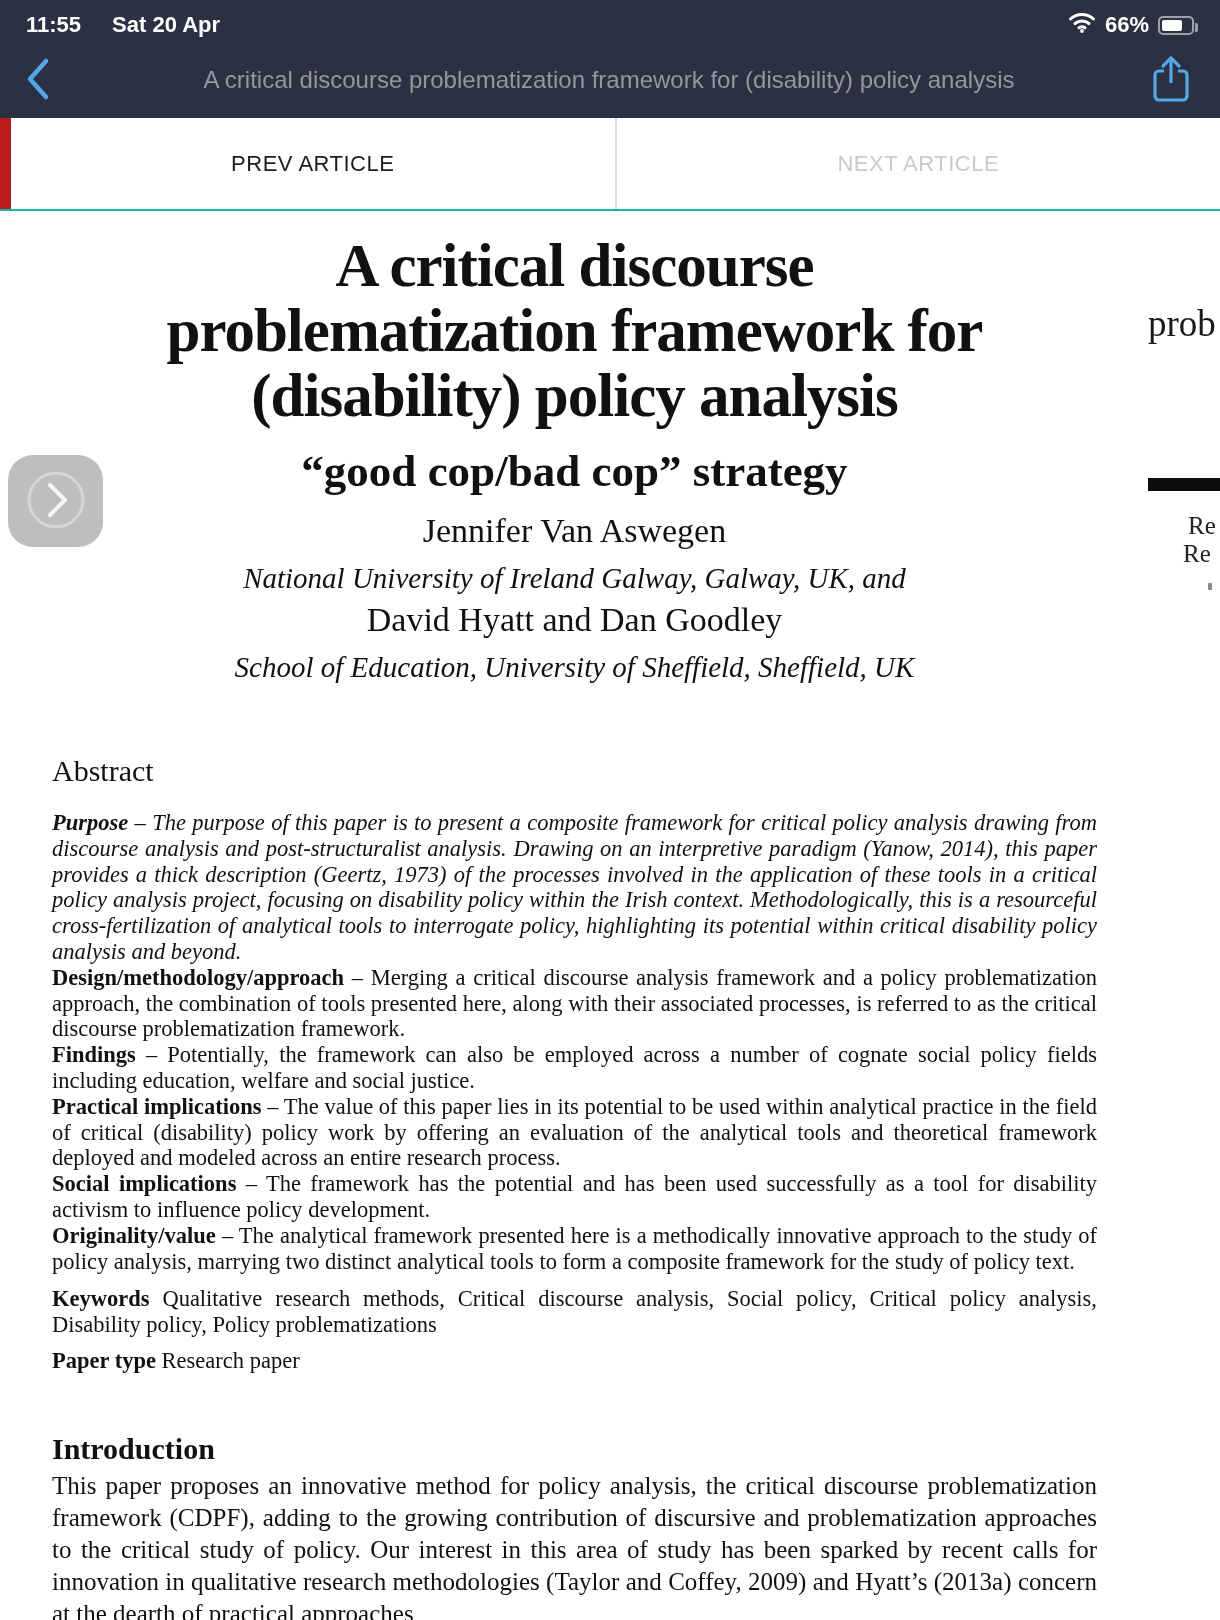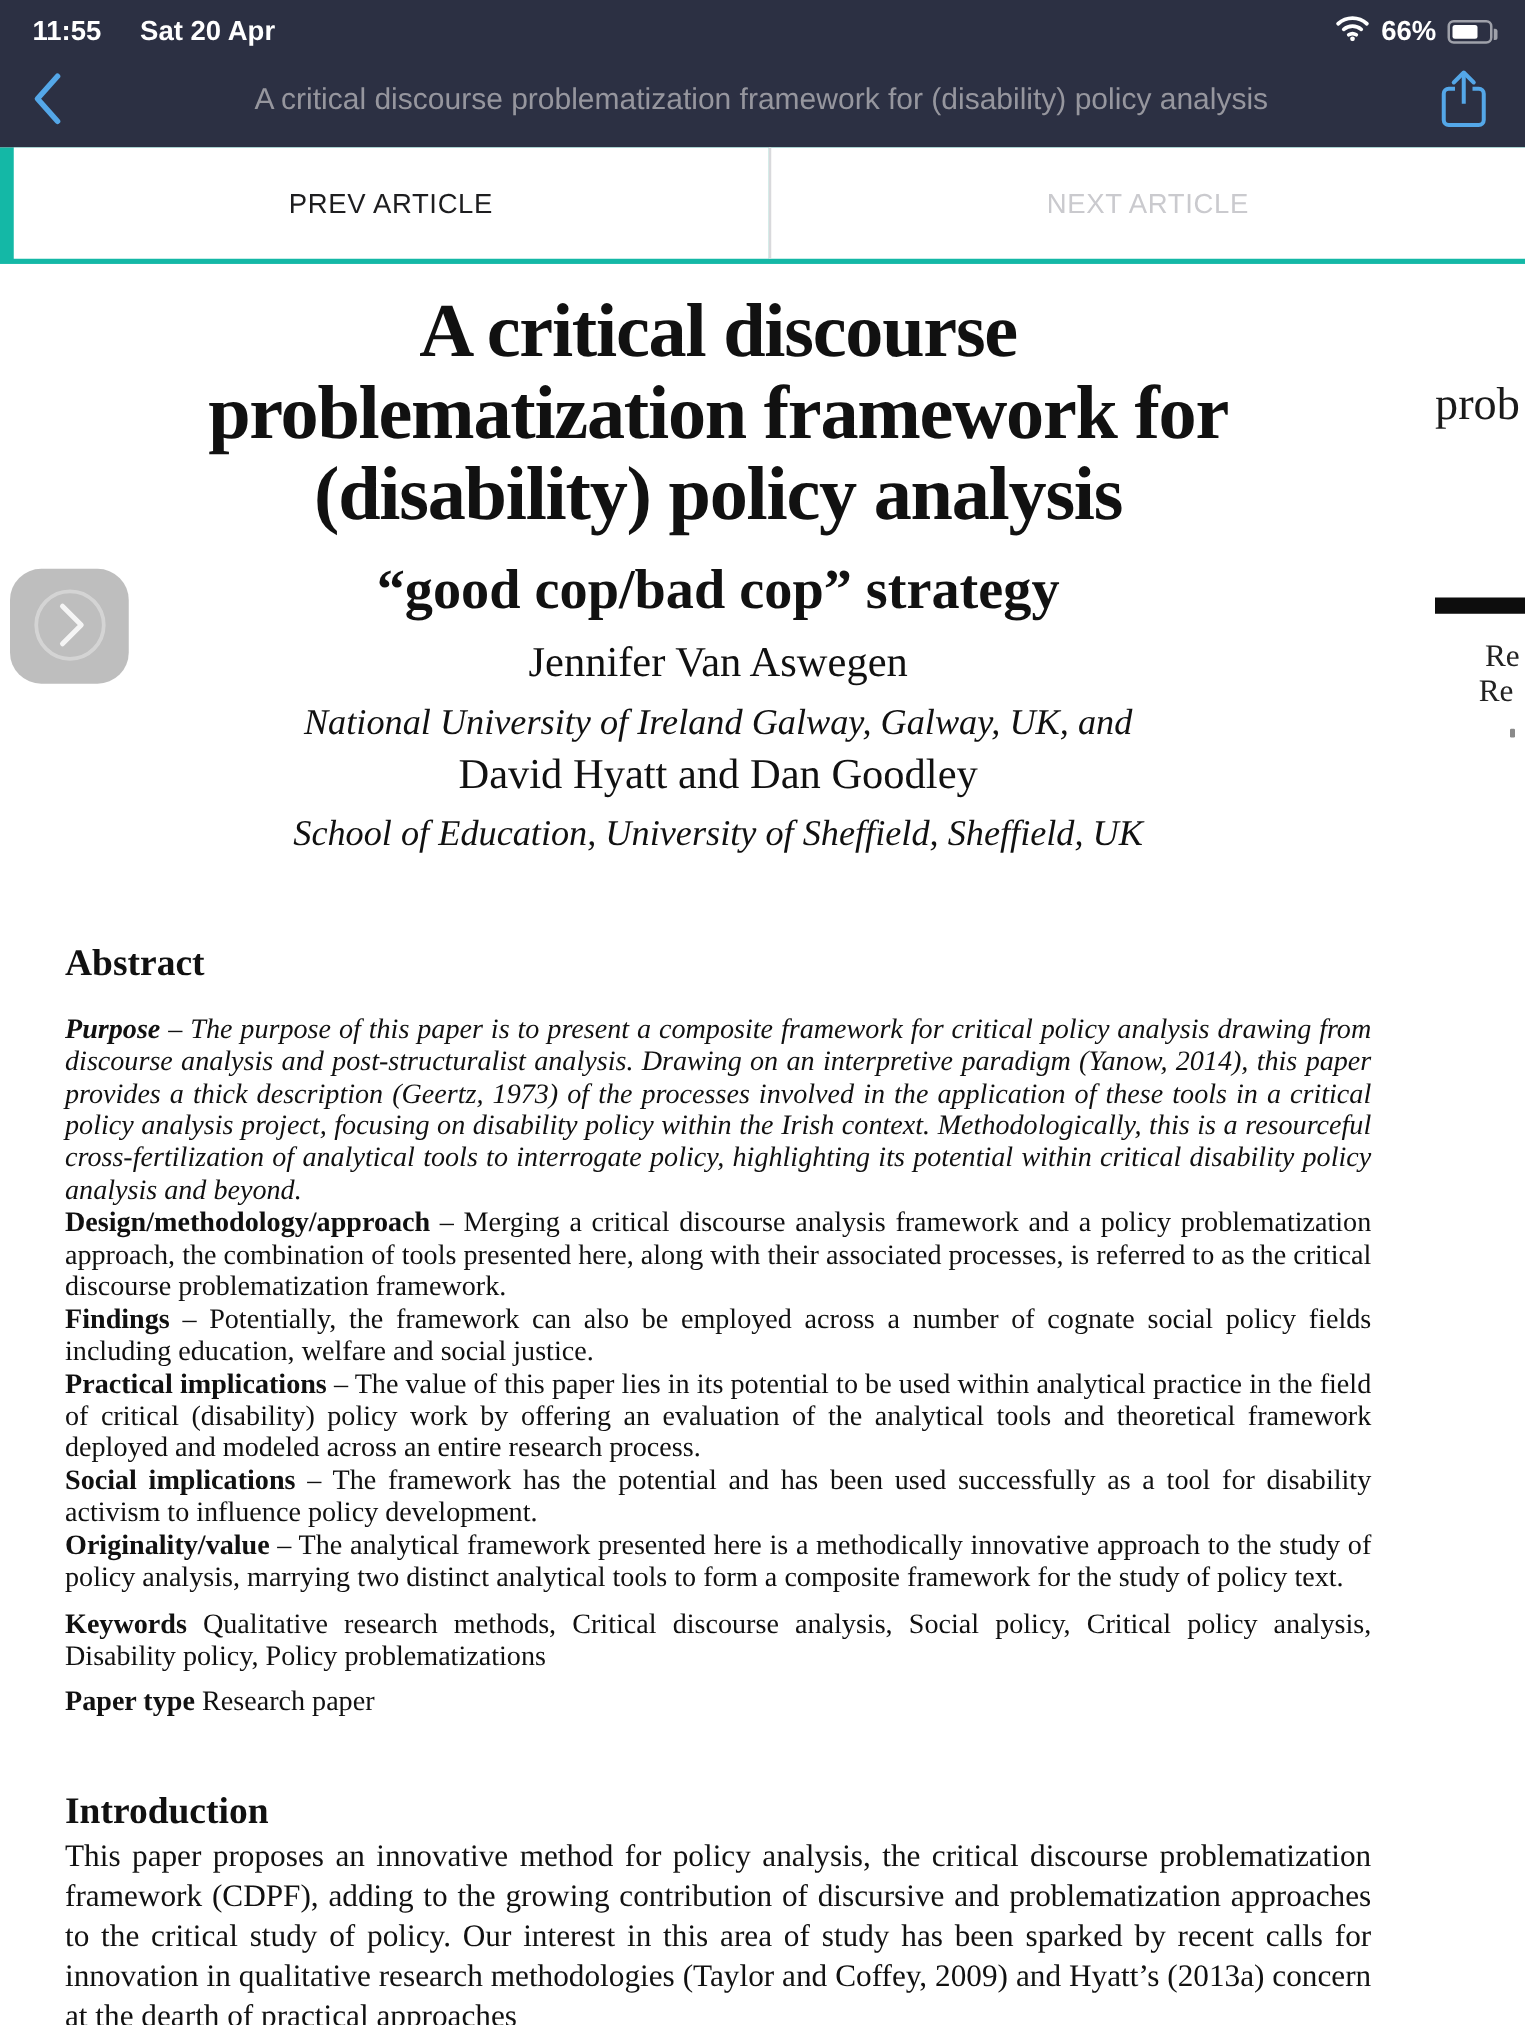--- a/index.html
+++ b/index.html
@@ -18,35 +18,35 @@
   .status-left { display:flex; gap:31px; font-size:22px; font-weight:600; }
   .status-right { display:flex; align-items:center; gap:9px; font-size:22px; font-weight:600; }
   .battery { position:relative; width:36px; height:19px; border:2px solid rgba(255,255,255,.55); border-radius:5px; }
   .battery-fill { position:absolute; left:2px; top:2px; bottom:2px; width:20px; background:#fff; border-radius:2px; }
   .battery-nub { position:absolute; right:-6px; top:5px; width:3px; height:9px; background:rgba(255,255,255,.55); border-radius:0 2px 2px 0; }
   .nav-bar { display:flex; align-items:center; height:72px; padding:0 26px;gap:32px; }
   .back-button { background:none; border:none; cursor:pointer; width:44px; height:52px; display:flex; align-items:center; }
   .nav-title { flex:1; text-align:center; color:#96969e; font-size:24px; white-space:nowrap; overflow:hidden; text-overflow:ellipsis; padding:0 12px; }
   .share-button { background:none; border:none; cursor:pointer; width:46px; height:56px; display:flex; align-items:center; justify-content:center; }
   
-  .switcher { position:absolute; top:118px; left:0; width:100%; height:93px; display:flex; background:#14b8a6; border-bottom:4px solid #14b8a6;padding-left:11px; }
+  .switcher { position:absolute; top:118px; left:0; width:100%; height:93px; display:flex; background:#b91c1c; border-bottom:2px solid #14b8a6;padding-left:11px; }
   .switch-btn { flex:1; border:none; background:#fff; font-family:"Liberation Sans",sans-serif; font-size:22px; letter-spacing:.5px; cursor:pointer; }
   .switch-btn.prev { color:#1d1d1f; }
   .switch-btn.next { color:#cacace; border-left:2px solid #d9d9dc; }
   
   .document {
     position:absolute; top:213px; left:52px; width:1045px;
     font-family:"Liberation Serif", serif; color:#111;
   }
   .doc-title { margin-top:20px; text-align:center; font-size:61px; line-height:65px; font-weight:700; letter-spacing:-1px; }
   .doc-subtitle { margin-top:18px; text-align:center; font-size:45px; line-height:50px; font-weight:700; }
   .author { margin-top:16px; text-align:center; font-size:34px; line-height:38px; }
   .author.second { margin-top:6px; }
   .affiliation { margin-top:12px; text-align:center; font-size:29px; line-height:33px; font-style:italic; }
-  .abstract-heading { margin-top:72px; font-size:30px; line-height:30px; font-weight:700; }
+  .abstract-heading { margin-top:72px; font-size:30px; line-height:30px; font-weight:400; }
   .abs-p { margin-top:0; font-size:22.5px; line-height:25.8px; text-align:justify; }
   .abs-first { margin-top:24px;font-style:italic; }
   .abs-p b { font-weight:700; }
   .keywords { margin-top:12px; }
   .papertype { margin-top:10px; text-align:left; }
   .intro-heading { margin-top:60px; font-size:30px; line-height:30px; font-weight:700; }
   .intro-p { margin-top:6px; font-size:25px; line-height:32px; text-align:justify; }
   
   .page-next-fab {
     position:absolute; left:8px; top:455px; width:95px; height:92px;

